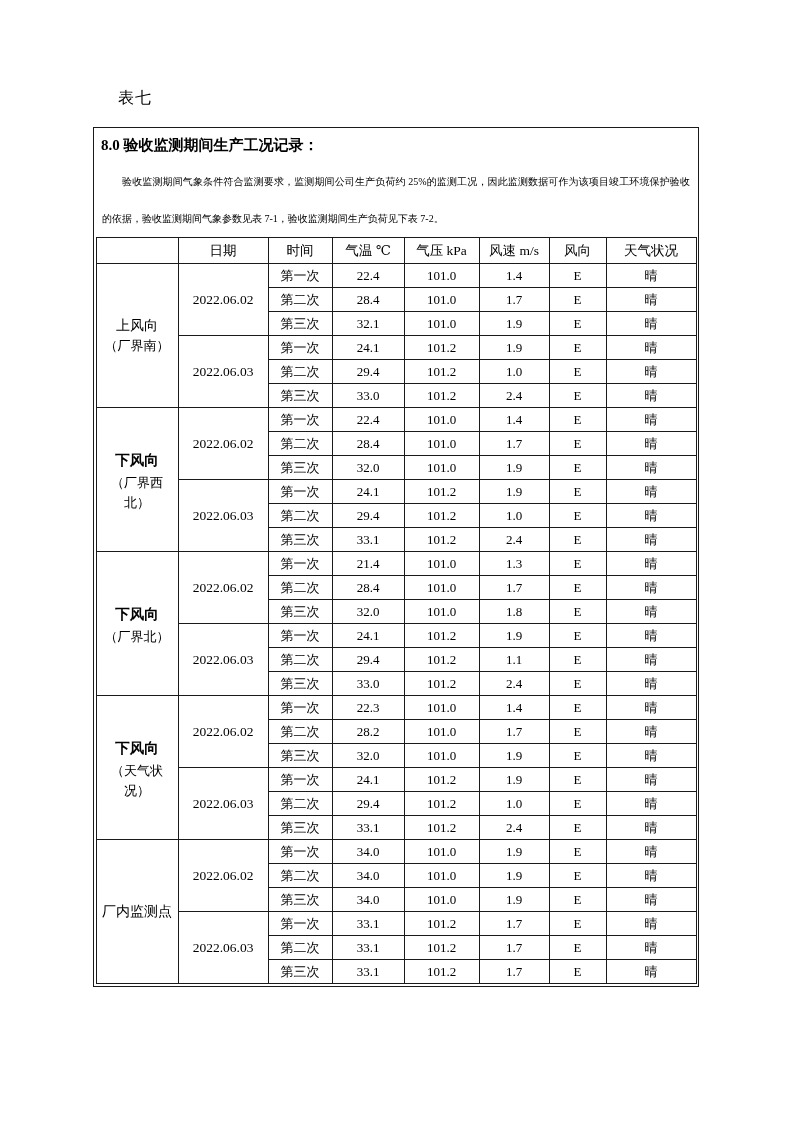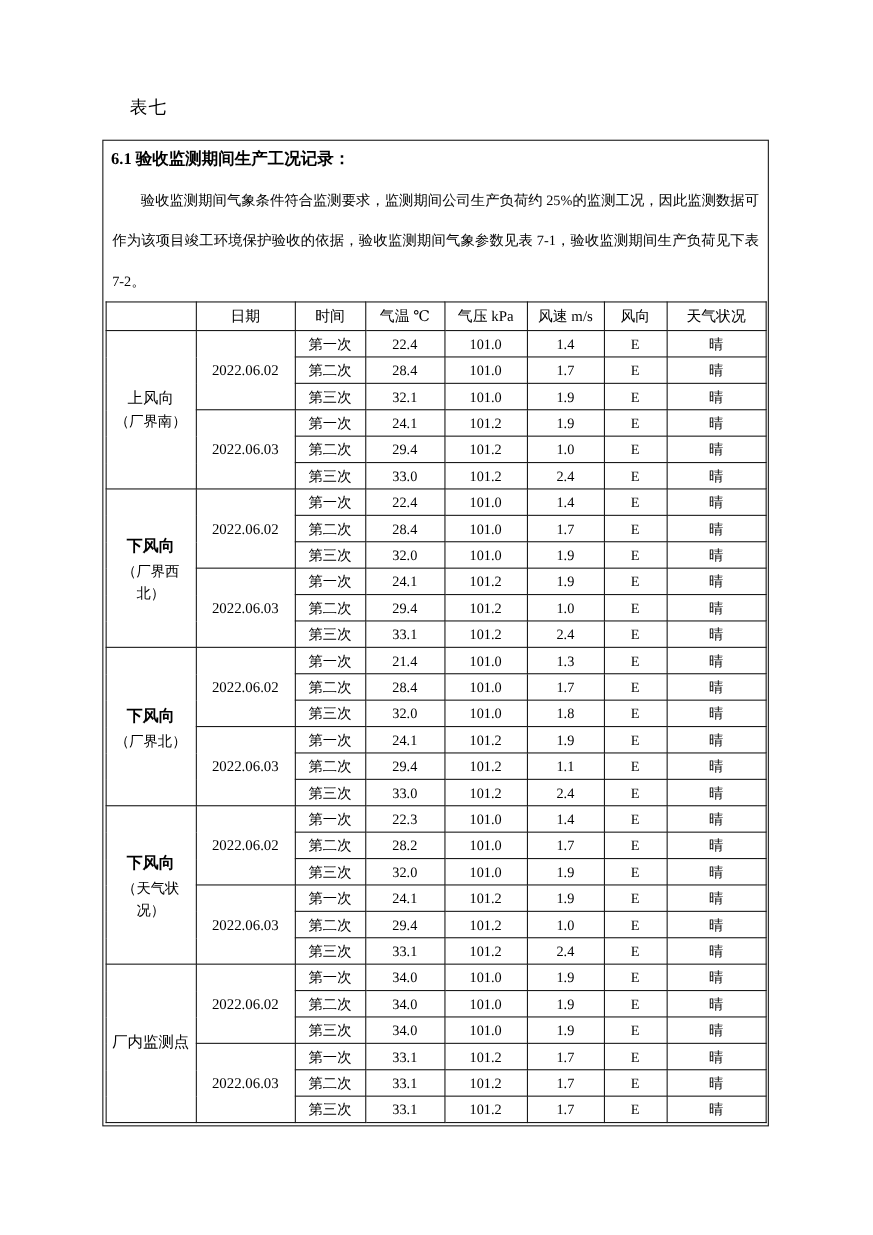--- a/index.html
+++ b/index.html
@@ -33,21 +33,21 @@
     background: #ffffff;
   }
   .section-heading {
     font-weight: bold;
     font-size: 15px;
     line-height: 24px;
     padding: 5px 7px 0 7px;
   }
   .body-paragraph {
     margin: 6px 8px 0 8px;
-    font-size: 13px;
+    font-size: 10px;
     line-height: 37px;
     text-indent: 2em;
     text-align: justify;
   }
   .table-title {
     text-align: center;
     font-weight: bold;
     font-size: 14px;
     margin: 9px 0 5px 0;
   }
@@ -100,21 +100,21 @@
 </style>
 </head>
 <body>
 
 <div class="page">
 
   <div class="kicker">表七</div>
 
   <div class="content-box">
 
-    <div class="section-heading">6.1 验收监测期间生产工况记录：</div>
+    <div class="section-heading">8.0 验收监测期间生产工况记录：</div>
 
     <p class="body-paragraph">验收监测期间气象条件符合监测要求，监测期间公司生产负荷约 25%的监测工况，因此监测数据可作为该项目竣工环境保护验收的依据，验收监测期间气象参数见表 7-1，验收监测期间生产负荷见下表 7-2。</p>
 
 
     <table class="weather-table">
       <colgroup>
         <col style="width:82px">
         <col style="width:90px">
         <col style="width:64px">
         <col style="width:72px">

